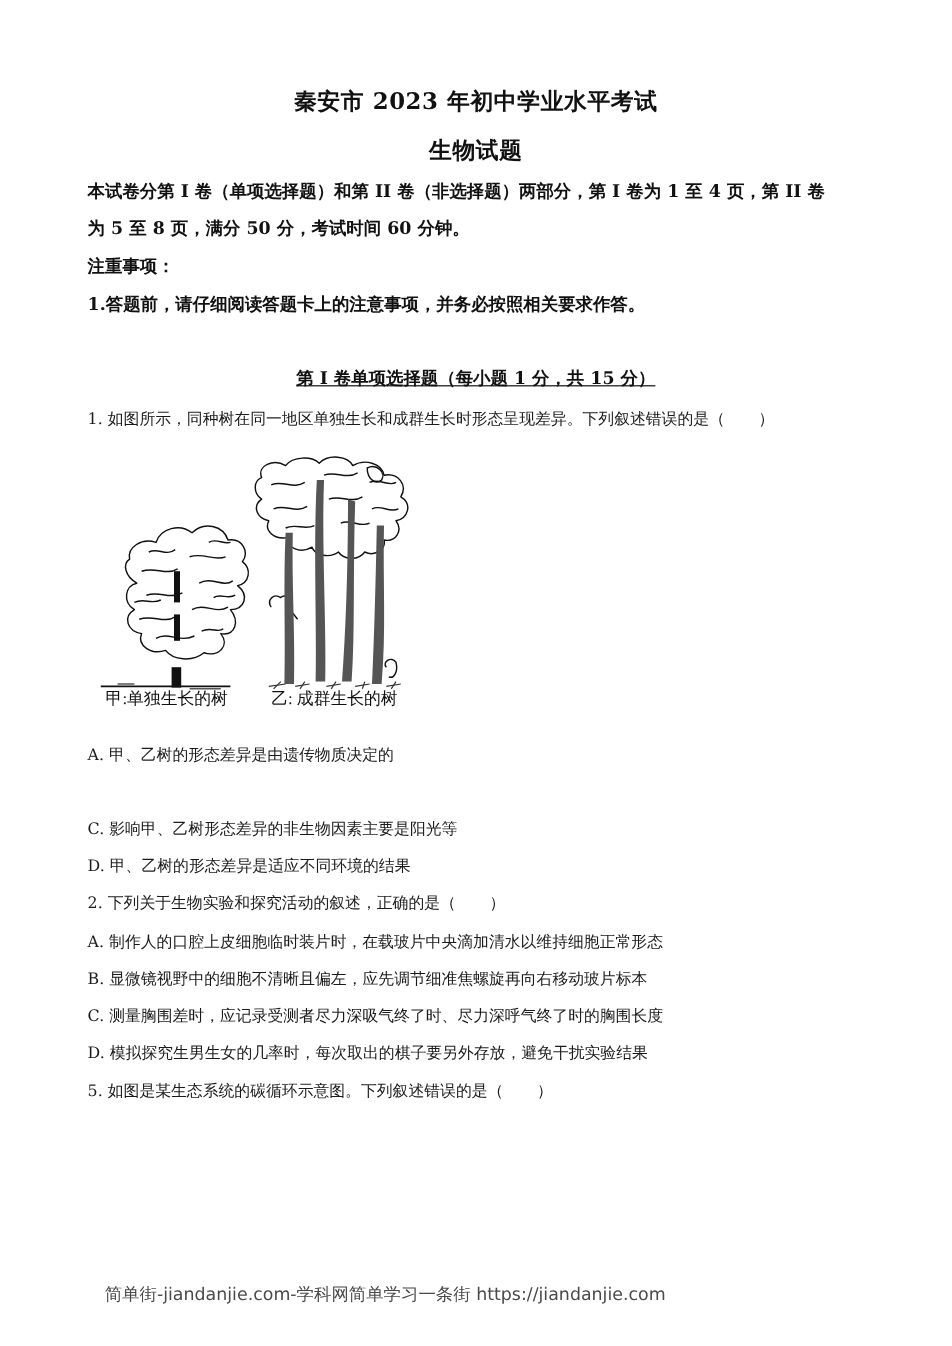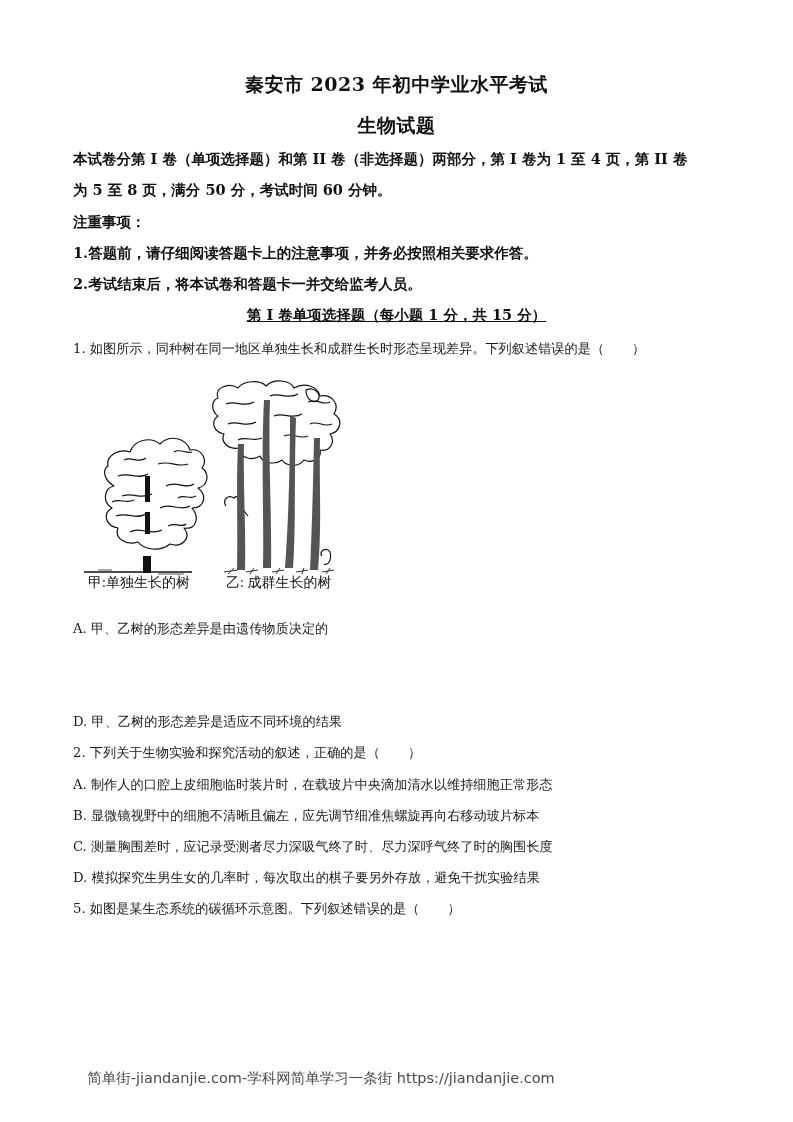--- a/index.html
+++ b/index.html
@@ -87,21 +87,20 @@
 <div class="page">
 
   <div class="title title-main">秦安市 2023 年初中学业水平考试</div>
   <div class="title title-sub">生物试题</div>
 
   <div class="bold-line" style="top:150px;">本试卷分第 I 卷（单项选择题）和第 II 卷（非选择题）两部分，第 I 卷为 1 至 4 页，第 II 卷</div>
   <div class="bold-line" style="top:181px;">为 5 至 8 页，满分 50 分，考试时间 60 分钟。</div>
 
   <div class="bold-line" style="top:213px;">注重事项：</div>
   <div class="bold-line" style="top:244px;">1.答题前，请仔细阅读答题卡上的注意事项，并务必按照相关要求作答。</div>
-  <div class="bold-line" style="top:275px;">2.考试结束后，将本试卷和答题卡一并交给监考人员。</div>
 
   <div class="section-heading" style="top:306px;text-decoration:underline;">第 I 卷单项选择题（每小题 1 分，共 15 分）</div>
 
   <div class="q-line" style="top:340px;">
     <span>1. 如图所示，同种树在同一地区单独生长和成群生长时形态呈现差异。下列叙述错误的是（</span><span class="paren-gap"></span><span>）</span>
   </div>
 
   <div class="figure">
     <svg width="280" height="200" viewBox="0 0 280 200">
 
@@ -132,20 +131,21 @@
       <g fill="none" stroke="#333" stroke-width="1">
         <path d="M146,196 L160,194 M168,196 L180,194 M194,196 L206,194 M218,196 L230,194 M244,196 L256,194"></path>
         <path d="M150,198 L156,192 M172,198 L176,192 M198,198 L202,192 M224,198 L226,192 M248,198 L252,192"></path>
       </g>
     </svg>
     <div class="fig-caption cap-a">甲:单独生长的树</div>
     <div class="fig-caption cap-b">乙: 成群生长的树</div>
   </div>
 
   <div class="q-line" style="top:620px;">A. 甲、乙树的形态差异是由遗传物质决定的</div>
+  <div class="q-line" style="top:682px;">C. 影响甲、乙树形态差异的非生物因素主要是阳光等</div>
   <div class="q-line" style="top:713px;">D. 甲、乙树的形态差异是适应不同环境的结果</div>
 
   <div class="q-line" style="top:744px;">
     <span>2. 下列关于生物实验和探究活动的叙述，正确的是（</span><span class="paren-gap"></span><span>）</span>
   </div>
   <div class="q-line" style="top:776px;">A. 制作人的口腔上皮细胞临时装片时，在载玻片中央滴加清水以维持细胞正常形态</div>
   <div class="q-line" style="top:807px;">B. 显微镜视野中的细胞不清晰且偏左，应先调节细准焦螺旋再向右移动玻片标本</div>
   <div class="q-line" style="top:838px;">C. 测量胸围差时，应记录受测者尽力深吸气终了时、尽力深呼气终了时的胸围长度</div>
   <div class="q-line" style="top:869px;">D. 模拟探究生男生女的几率时，每次取出的棋子要另外存放，避免干扰实验结果</div>
 

